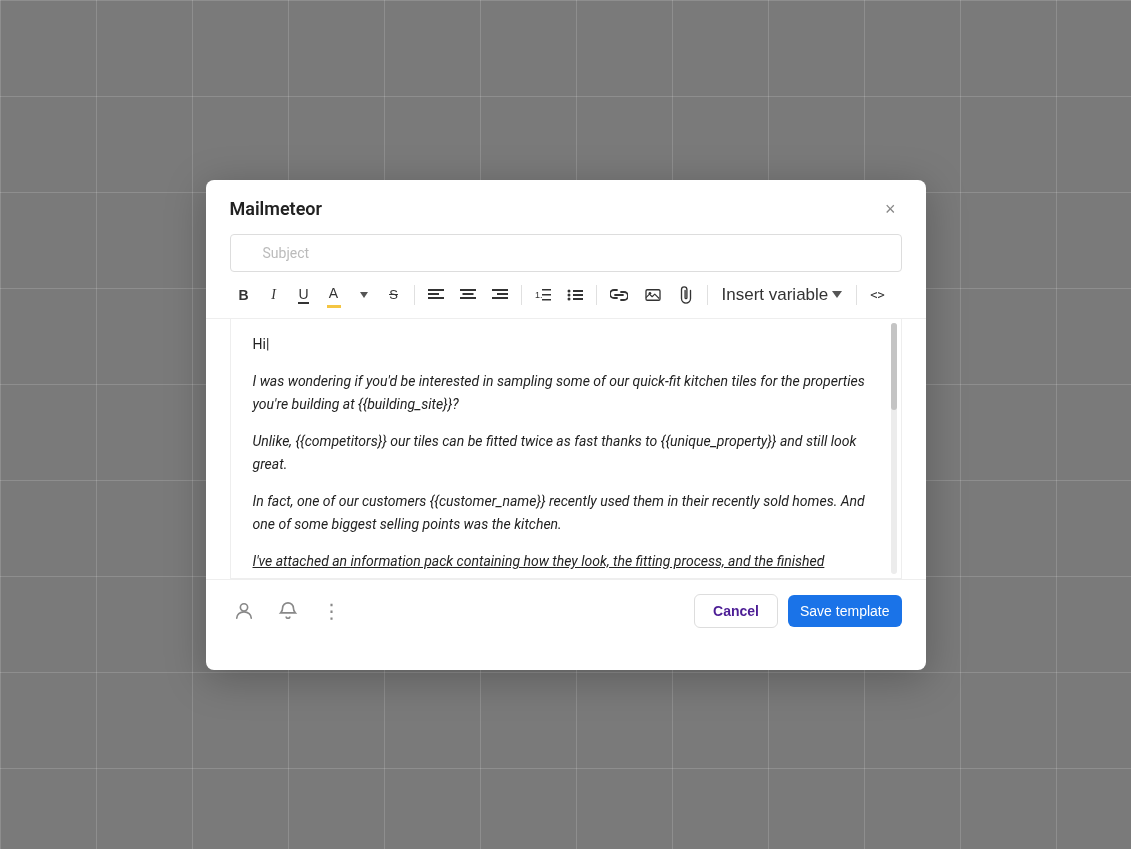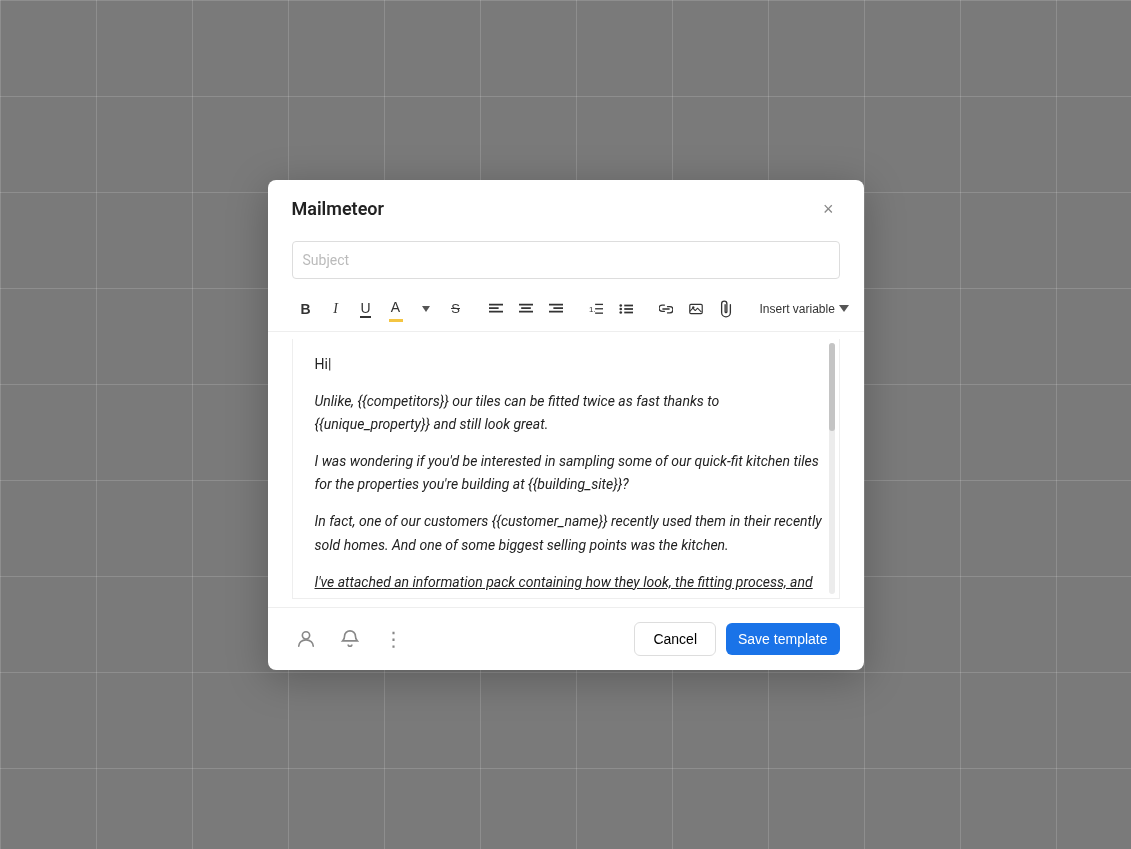--- a/index.html
+++ b/index.html
@@ -23,27 +23,26 @@
       position: absolute;
       inset: 0;
       display: flex;
       align-items: center;
       justify-content: center;
     }
 
     .modal {
       background: #ffffff;
       border-radius: 8px;
-      width: 596px;
+      width: 720px;
       min-height: 490px;
       box-shadow: 0 8px 40px rgba(0,0,0,0.25);
       display: flex;
       flex-direction: column;
       overflow: hidden;
-      justify-content: space-between;
     }
 
     .modal-header {
       display: flex;
       align-items: center;
       justify-content: space-between;
       padding: 18px 24px 14px 24px;
     }
 
     .modal-title {
@@ -60,21 +59,21 @@
       font-size: 18px;
       line-height: 1;
       padding: 2px 6px;
       border-radius: 4px;
     }
 
     .subject-field {
       margin: 0 24px 0 24px;
       border: 1px solid #ddd;
       border-radius: 4px;
-      padding: 10px 10px;
+      padding: 10px 32px;
       font-size: 14px;
       color: #aaa;
       background: #fff;
     }
 
     .toolbar {
       display: flex;
       align-items: center;
       padding: 8px 24px;
       gap: 2px;
@@ -105,21 +104,21 @@
       background: #e0e0e0;
       margin: 0 4px;
     }
 
     .insert-variable-btn {
       background: none;
       border: none;
       cursor: pointer;
       padding: 5px 8px;
       border-radius: 4px;
-      font-size: 12px;
+      font-size: 17px;
       color: #333;
       display: flex;
       align-items: center;
       gap: 4px;
       white-space: nowrap;
     }
 
     .editor-area {
       flex: 1;
       margin: 0 24px;
@@ -174,25 +173,26 @@
 
     .footer-right {
       display: flex;
       align-items: center;
       gap: 10px;
     }
 
     .cancel-btn {
       background: #fff;
       border: 1px solid #ddd;
-      color: #000000;
+      color: #4c1d95;
       padding: 8px 18px;
       border-radius: 6px;
       font-size: 14px;
       cursor: pointer;
+      font-weight: bold;
     }
 
     .save-template-btn {
       background: #1a73e8;
       border: none;
       color: #fff;
       padding: 8px 12px;
       border-radius: 6px;
       font-size: 14px;
       font-weight: 500;
@@ -332,22 +332,22 @@
       <div class="toolbar-divider"></div>
 
       <button class="toolbar-btn" style="font-size:12px; font-family:monospace;">
         <span>&lt;&gt;</span>
       </button>
     </div>
 
     <div class="editor-area" style="position:relative;padding-left:22px;">
       <div class="editor-content">
         <p>Hi|</p>
+        <p><em>I was wondering if you'd be interested in sampling some of our quick-fit kitchen tiles for the properties you're building at {{building_site}}?</em></p>
         <p><em>Unlike, {{competitors}} our tiles can be fitted twice as fast thanks to {{unique_property}} and still look great.</em></p>
-        <p><em>I was wondering if you'd be interested in sampling some of our quick-fit kitchen tiles for the properties you're building at {{building_site}}?</em></p>
         <p><em>In fact, one of our customers {{customer_name}} recently used them in their recently sold homes. And one of some biggest selling points was the kitchen.</em></p>
         <p><em>I've attached an information pack containing how they look, the fitting process, and the finished properties mentioned</em></p>
       </div>
       <div style="position:absolute; right:4px; top:4px; bottom:4px; width:6px; background:#ececec; border-radius:3px;">
         <div style="position:absolute; top:0; width:6px; height:35%; background:#c4c4c4; border-radius:3px;"></div>
       </div>
     </div>
 
     <div class="modal-footer">
       <div class="footer-left">

